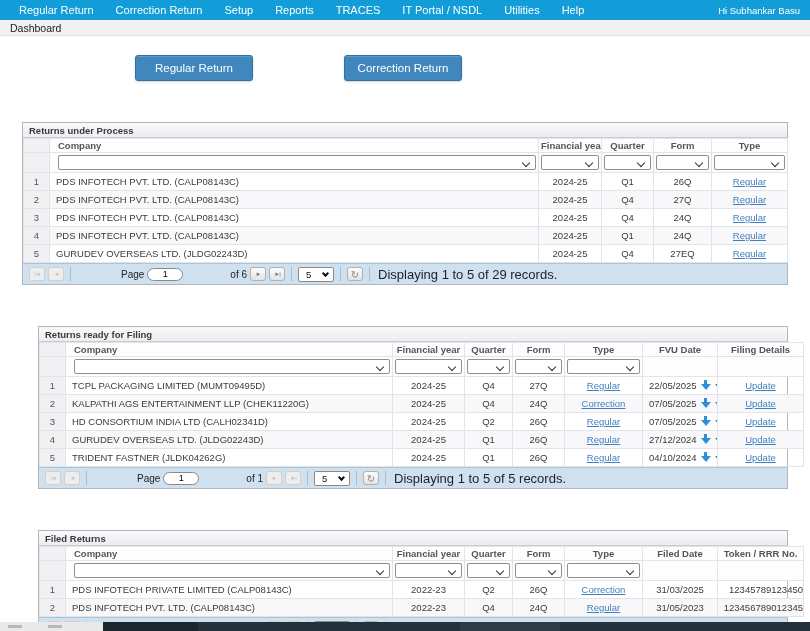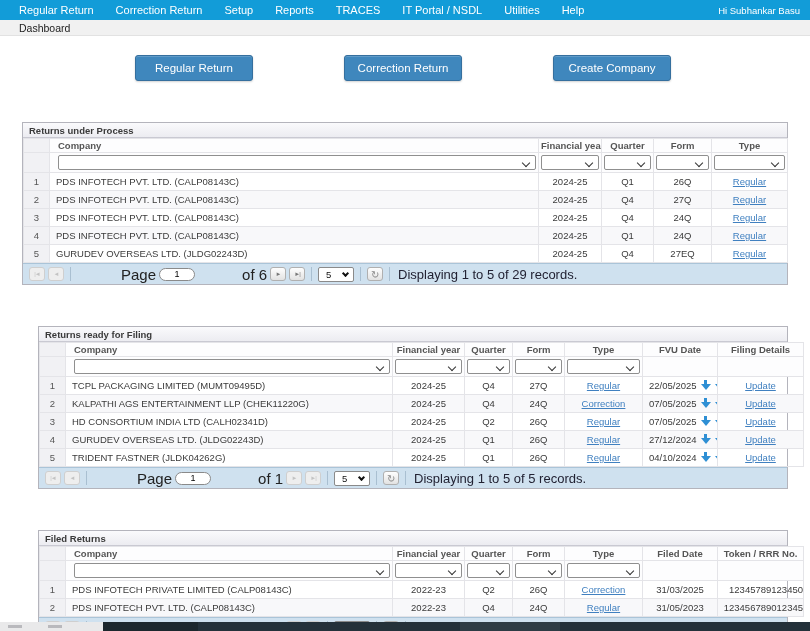--- a/index.html
+++ b/index.html
@@ -8,21 +8,21 @@
   .page { position:relative; width:810px; height:631px; background:#fff; }
 
   
   .topbar { height:20px; background:#129cd8; display:flex; align-items:center; color:#fff; }
   .menu-items { display:flex; align-items:center; padding-left:8px; }
   .menu-item { font-size:11px; padding:0 11px; cursor:default; white-space:nowrap; }
   .greeting { margin-left:auto; font-size:9.5px; padding-right:10px; }
 
   
   .crumbbar { height:16px; background:#f1f1f1; border-bottom:1px solid #e2e2e2;
-              display:flex; align-items:center; padding-left:19px; }
+              display:flex; align-items:center; padding-left:10px; }
   .crumb { font-size:10.5px; color:#222; }
 
   
   .actions { display:flex; margin:19px 0 0 135px; gap:91px; }
   .btn { width:118px; height:26px; background:#3f87bd; border:1px solid #356f9e; border-radius:3px;
          color:#fff; font-size:11.5px; display:flex; align-items:center; justify-content:center;
          box-shadow:0 1px 2px rgba(0,0,0,.18), inset 0 1px 0 rgba(255,255,255,.18); cursor:pointer;
          font-family:"Liberation Sans", sans-serif; }
 
   
@@ -60,21 +60,21 @@
 
   
   .pager { height:21px; background:#cfe1ef; border-top:1px solid #aac4d8; display:flex; align-items:center;
            gap:3px; padding:0 6px; }
   .pbtn { width:16px; height:14px; border:1px solid #b0b0b0; border-radius:3px;
           background:linear-gradient(#fefefe,#e2e2e2); color:#777; font-size:6px; letter-spacing:-1px;
           display:flex; align-items:center; justify-content:center; cursor:pointer; user-select:none; }
   .pbtn.dis { color:#c3c3c3; border-color:#cfcfcf; background:#eeeeee; }
   .pbtn.ref { font-size:10px; letter-spacing:0; color:#8a8a8a; }
   .psep { width:1px; height:14px; background:#a9bfd1; margin:0 3px; }
-  .plabel { font-size:15px; color:#222;padding-left:44px; }
+  .plabel { font-size:10px; color:#222;padding-left:44px; }
   .pinput { width:36px; height:13px; border:1px solid #8a8a8a; border-radius:7px; font-size:9px;
             text-align:center; font-family:"Liberation Sans", sans-serif; background:#fff; }
   .psel { width:36px; height:15px; background:#fff; border:1px solid #8a8a8a; border-radius:2px;
           display:flex; align-items:center; justify-content:space-between; padding:0 5px 0 7px;
           font-size:9.5px; color:#111; cursor:pointer; }
   .chev { display:inline-block; width:5px; height:5px; border-right:2px solid #111; border-bottom:2px solid #111;
           transform:rotate(45deg); margin-top:-2px; }
   .pstatus { font-size:13px; color:#223; margin-left:2px; }
 
   
@@ -103,21 +103,20 @@
     <span class="greeting">Hi Subhankar Basu</span>
   </nav>
 
   <div class="crumbbar">
     <span class="crumb">Dashboard</span>
   </div>
 
   <div class="actions">
     <button class="btn">Regular Return</button>
     <button class="btn">Correction Return</button>
-    <button class="btn">Create Company</button>
   </div>
 
   <div class="main">
 
     <section class="panel">
       <div class="panel-title">Returns under Process</div>
       <div class="tbl">
           <table class="grid">
             <colgroup>
               <col style="width: 26px;">

